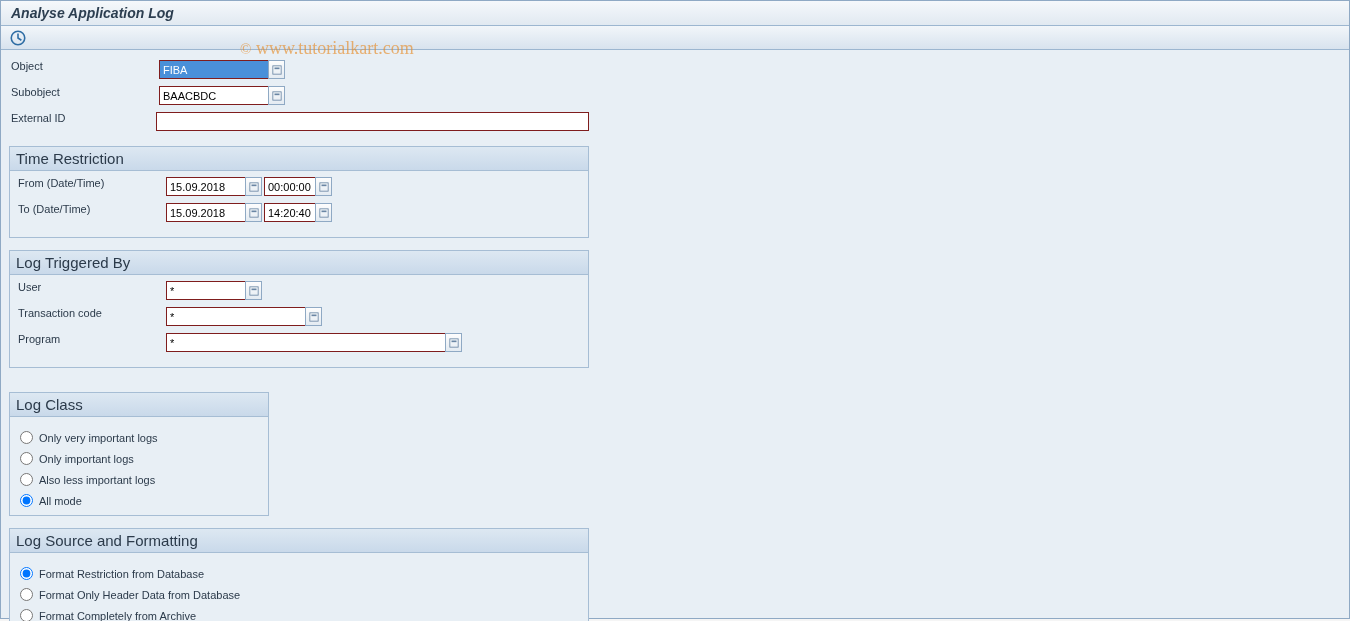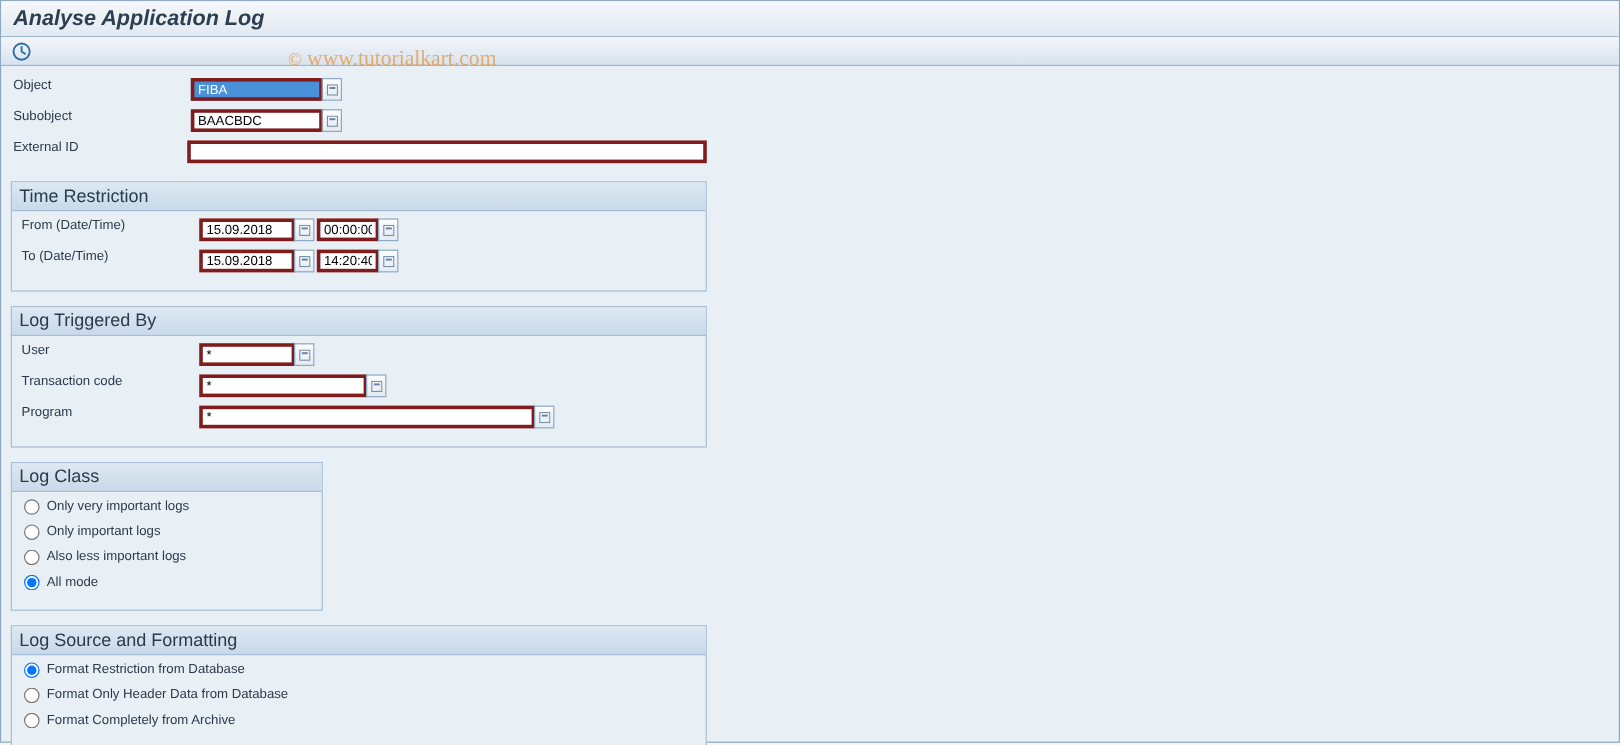--- a/index.html
+++ b/index.html
@@ -15,21 +15,21 @@
     .window {
       border: 1px solid #8fa9c4;
       background: #e8eff5;
       height: 619px;
       margin: 0;
     }
     .title-bar {
       background: linear-gradient(to bottom, #f5f8fb 0%, #e1e9f1 100%);
       border-bottom: 1px solid #9cb6d0;
       padding: 4px 10px;
-      font-size: 18px;
+      font-size: 14px;
       font-weight: bold;
       font-style: italic;
       color: #2c3e50;
     }
     .toolbar {
       background: linear-gradient(to bottom, #f2f6fa 0%, #d8e3ee 100%);
       border-bottom: 1px solid #9cb6d0;
       padding: 3px 8px;
       height: 24px;
       display: flex;
@@ -60,21 +60,21 @@
       margin-bottom: 4px;
       height: 22px;
     }
     .label {
       width: 150px;
       padding-left: 2px;
       color: #2b3a4a;
     }
     .input-text {
       height: 19px;
-      border: 3px solid #7f1d1d;
+      border: 1px solid #7f1d1d;
       background: #fff;
       padding: 1px 3px;
       font-size: 11px;
       font-family: inherit;
     }
     .input-text.sel {
       background: #4a90d9;
       color: #fff;
     }
     .f4-btn {
@@ -103,26 +103,26 @@
       font-size: 15px;
     }
     .group-body {
       padding: 6px 6px 8px 6px;
     }
     .two-col {
       display: flex;
       gap: 12px;
       margin-top: 12px;
     }
-    .two-col .group { margin-top: 0; }
+    .two-col .group { margin-top: 12px; }
     .col-a { width: 260px; }
     .col-b { width: 310px; }
     .radio-row {
       display: flex;
-      align-items: flex-start;
+      align-items: flex-end;
       height: 21px;
       padding-left: 4px;
     }
     .radio-row input[type=radio] {
       margin-right: 6px;
     }
     .radio-row label { color: #2b3a4a; }
     .w-580 { width: 580px; }
     .w-110 { width: 110px; }
     .w-80 { width: 80px; }

